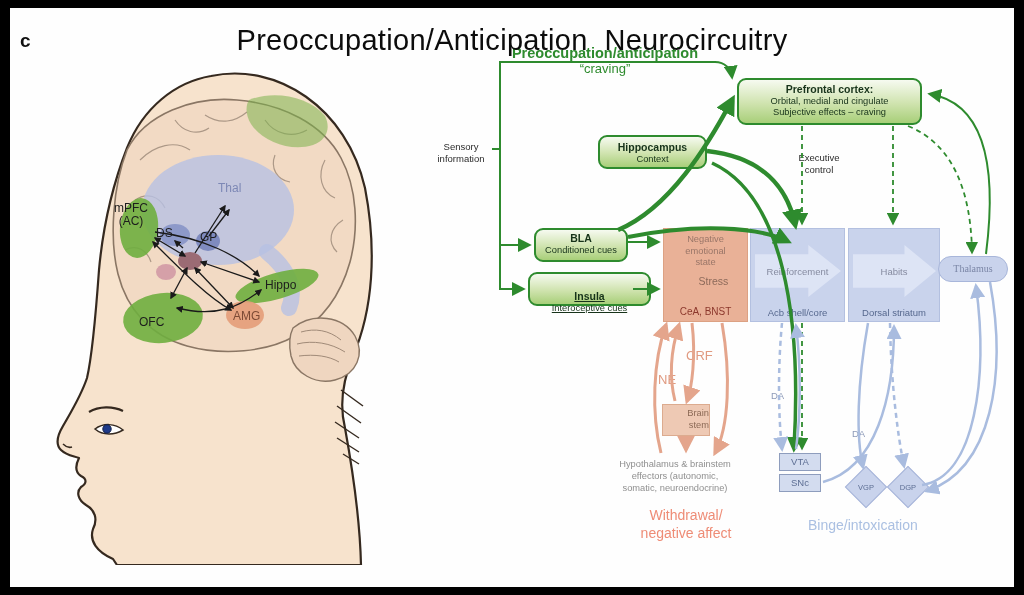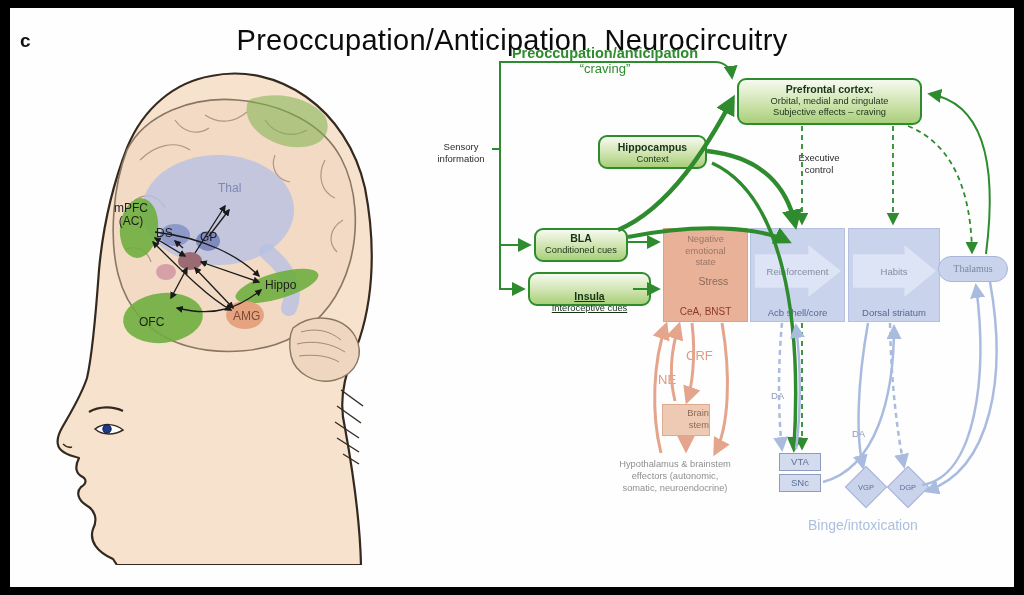--- a/index.html
+++ b/index.html
@@ -222,20 +222,22 @@
     <div class="smallblue" style="left:349px;top:408px;width:42px;height:18px;line-height:16px;">VTA</div>
     <div class="smallblue" style="left:349px;top:429px;width:42px;height:18px;line-height:16px;">SNc</div>
 
     <div class="diamond" style="left:421px;top:427px;">
       <span>VGP</span>
     </div>
     <div class="diamond" style="left:463px;top:427px;">
       <span>DGP</span>
     </div>
 
+    <div class="withdrawal ml" style="left:196px;top:462px;width:120px;">Withdrawal/
+negative affect</div>
     <div class="binge" style="left:378px;top:472px;width:160px;">Binge/intoxication</div>
 
     <svg class="flow-svg" viewBox="0 0 585 540">
       <defs>
         <marker id="mg" viewBox="0 0 10 10" refX="8" refY="5" markerWidth="7" markerHeight="7" orient="auto-start-reverse">
           <path d="M0,0 L10,5 L0,10 z" fill="#2e8b2e"></path>
           </marker>
         <marker id="mgt" viewBox="0 0 10 10" refX="7" refY="5" markerWidth="4.5" markerHeight="4.5" orient="auto-start-reverse">
           <path d="M0,0 L10,5 L0,10 z" fill="#2e8b2e"></path>
           </marker>

